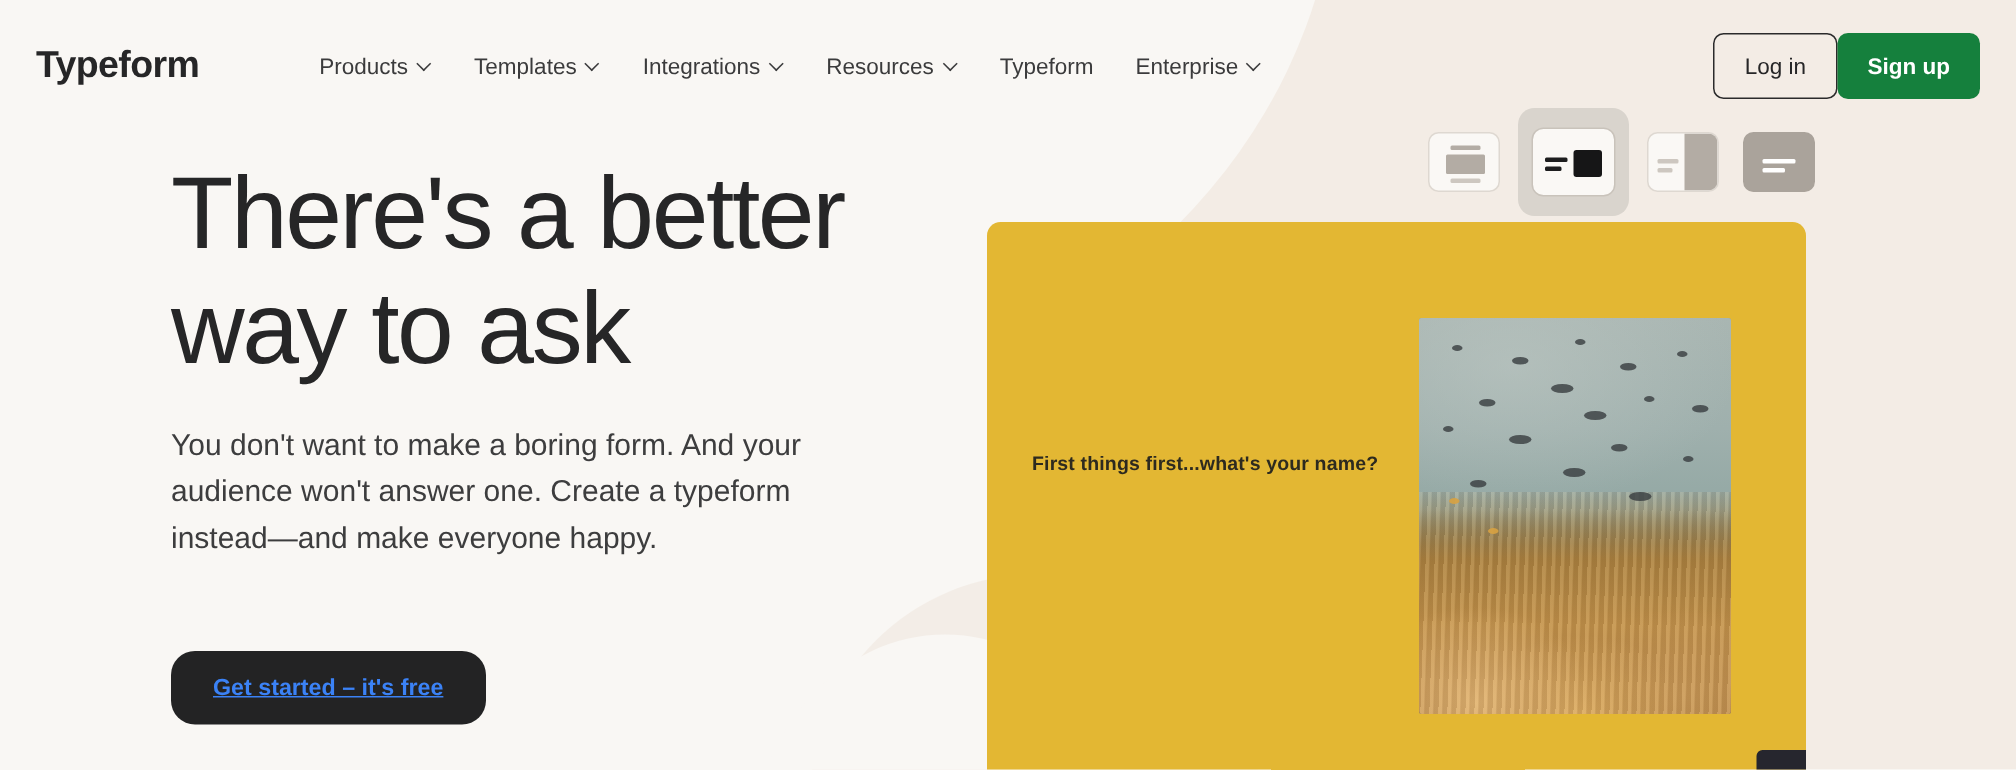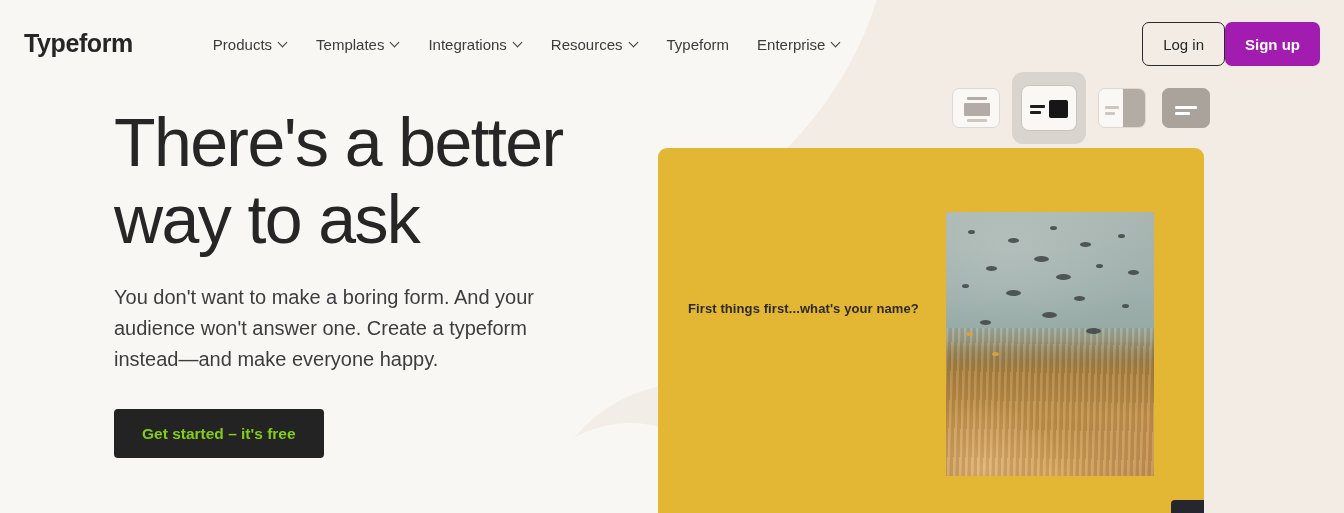--- a/index.html
+++ b/index.html
@@ -141,21 +141,21 @@
     cursor: pointer;
     display: flex;
     align-items: center;
     justify-content: center;
   }
   .btn-signup {
     height: 44px;
     padding: 0 20px;
     border: none;
     border-radius: 7px;
-    background: #a21caf;
+    background: #15803d;
     color: #ffffff;
     font-size: 15px;
     font-weight: 700;
     font-family: inherit;
     cursor: pointer;
     display: flex;
     align-items: center;
     justify-content: center;
   }
 
@@ -244,37 +244,38 @@
     color: #262627;
     letter-spacing: -1.6px;
     margin-bottom: 24px;
     white-space: pre-line;
   }
   .hero p {
     font-size: 20px;
     line-height: 31px;
     color: #3d3d3e;
     width: 480px;
-    margin-bottom: 34px;
+    margin-bottom: 59px;
   }
   .cta {
     display: inline-flex;
     align-items: center;
     justify-content: center;
     height: 49px;
     padding: 0 28px;
     background: #232324;
-    color: #84cc16;
+    color: #3b82f6;
     font-size: 15.5px;
     font-weight: 700;
     border: none;
-    border-radius: 4px;
+    border-radius: 16px;
     font-family: inherit;
     cursor: pointer;
     white-space: nowrap;
+    text-decoration: underline;
   }
 
   
   .form-card {
     position: absolute;
     top: 148px;
     left: 658px;
     width: 546px;
     height: 420px;
     background: #e3b733;

